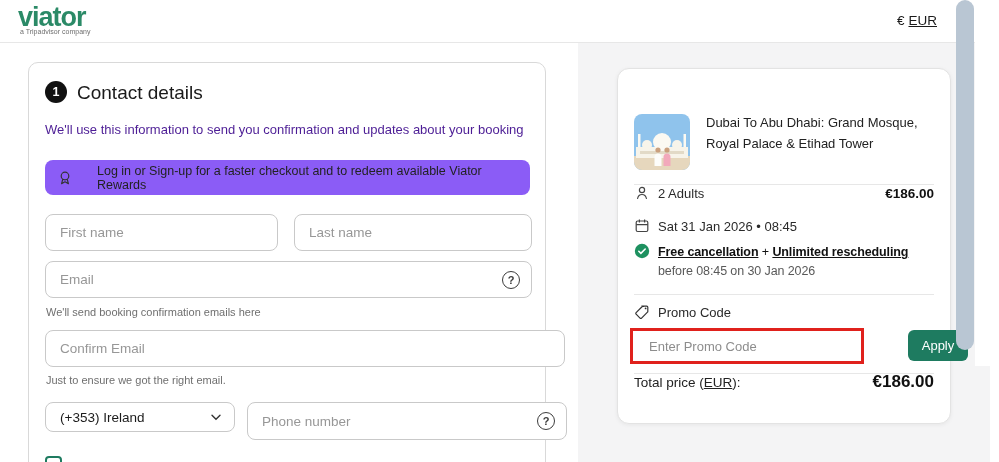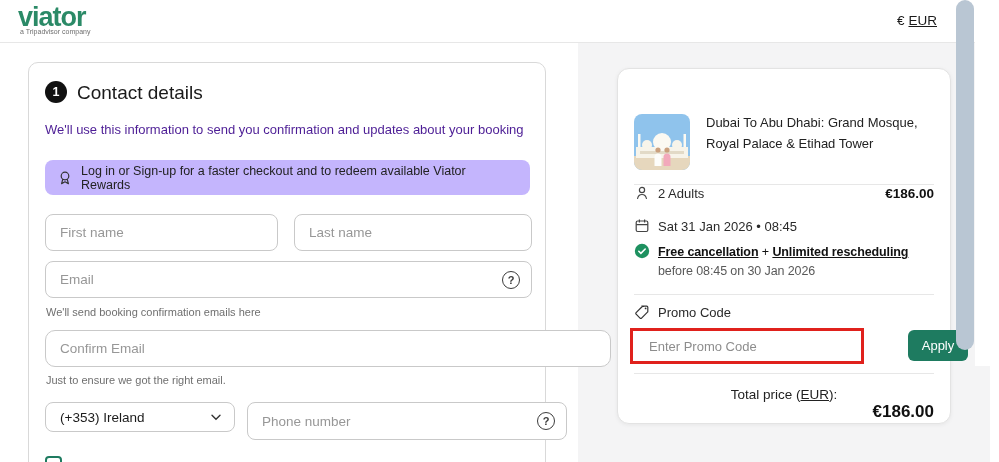--- a/index.html
+++ b/index.html
@@ -25,38 +25,38 @@
   .scroll-thumb { position:absolute; left:956px; top:0; width:18px; height:350px;
     background:#b9c6d3; border-radius:9px; z-index:9; cursor:pointer; }
 
   
   .contact-card { position:absolute; left:28px; top:62px; width:518px; height:430px;
     background:#fff; border:1px solid #d9d9d9; border-radius:10px; z-index:2; }
   .step-badge { position:absolute; left:16px; top:18px; width:22px; height:22px; border-radius:50%;
     background:#111; color:#fff; font-size:12.5px; font-weight:700; display:flex; align-items:center; justify-content:center; }
   .contact-title { position:absolute; left:48px; top:19px; font-size:19px; font-weight:500; color:#1a1a1a; }
   .contact-subtitle { position:absolute; left:16px; top:59px; font-size:13px; color:#4c1d95; white-space:nowrap; }
-  .login-banner { position:absolute; left:16px; right:15px; top:97px; height:35px; background:#c4b5fd;
-    border-radius:8px; display:flex; align-items:center; padding:0 12px; gap:8px; cursor:pointer; }
+  .login-banner { position:absolute; left:16px; right:15px; top:97px; height:35px; background:#8b5cf6;
+    border-radius:8px; display:flex; align-items:center; padding:0 12px; gap:24px; cursor:pointer; }
   .login-banner span.txt { font-size:12.5px; color:#222; }
   .icon16 { width:16px; height:16px; flex:0 0 auto; display:inline-block; }
 
   .fieldwrap { position:absolute; border:1px solid #c9c9c9; border-radius:8px; background:#fff; }
   .fieldwrap input { width:100%; height:100%; border:none; outline:none; background:transparent;
     font-family:inherit; font-size:13.5px; color:#1a1a1a; padding:0 36px 0 14px; border-radius:8px; }
   .fieldwrap input.noicon { padding-right:12px; }
   .fieldwrap input::placeholder { color:#979797; }
   .help-badge { position:absolute; right:11px; top:50%; transform:translateY(-50%); width:18px; height:18px;
     border:1.3px solid #3c3c3c; border-radius:50%; font-size:11px; font-weight:700; color:#3c3c3c;
     display:flex; align-items:center; justify-content:center; cursor:pointer; background:#fff; }
 
   .f-first  { left:16px;  top:151px; width:233px; height:37px; }
   .f-last   { left:265px; top:151px; width:238px; height:37px; }
   .f-email  { left:16px;  top:198px; width:487px; height:37px; }
-  .f-cemail { left:16px;  top:267px; width:566px; height:37px;border-radius:10px; }
+  .f-cemail { left:16px;  top:267px; width:520px; height:37px; }
   .f-select { left:16px;  top:339px; width:190px; height:30px; cursor:pointer; }
   .f-phone  { left:218px; top:339px; width:320px; height:38px; }
 
   .hint { position:absolute; left:17px; font-size:11px; color:#6f6f6f; }
   .hint1 { top:243px; } .hint2 { top:311px; }
 
   .select-label { position:absolute; left:14px; top:50%; transform:translateY(-50%); font-size:13.5px; color:#1a1a1a; }
   .select-chevron { position:absolute; right:10px; top:50%; transform:translateY(-50%); width:16px; height:16px; }
 
   .checkbox-partial { position:absolute; left:16px; top:393px; width:17px; height:17px;
@@ -88,21 +88,21 @@
   .r-promo-label { top:235px; }
 
   .promo-wrap { position:absolute; left:12px; top:259px; width:234px; height:36px;
     border:3px solid #e0211c; background:#fff; }
   .promo-wrap input { width:100%; height:100%; border:none; outline:none; font-family:inherit;
     font-size:13px; color:#1a1a1a; padding:0 16px; }
   .promo-wrap input::placeholder { color:#8d8d8d; }
   .apply-btn { position:absolute; left:258px; top:261px; width:60px; height:31px; background:#1e7b60;
     color:#fff; font-size:13px; font-family:inherit; border:none; border-radius:6px; cursor:pointer;margin-left:32px; }
 
-  .total-row { position:absolute; left:16px; right:16px; top:318px; display:flex; align-items:center;flex-direction:column; }
+  .total-row { position:absolute; left:16px; right:16px; top:303px; display:flex; align-items:center; }
   .total-label { font-size:13.5px; color:#222; }
   .total-label .code { text-decoration:underline; }
   .total-amount { margin-left:auto; font-size:17px; font-weight:700; color:#111; }
 </style>
 </head>
 <body>
 
 <div class="header">
   <div class="logo">
     <span class="logo-text">viator</span>

